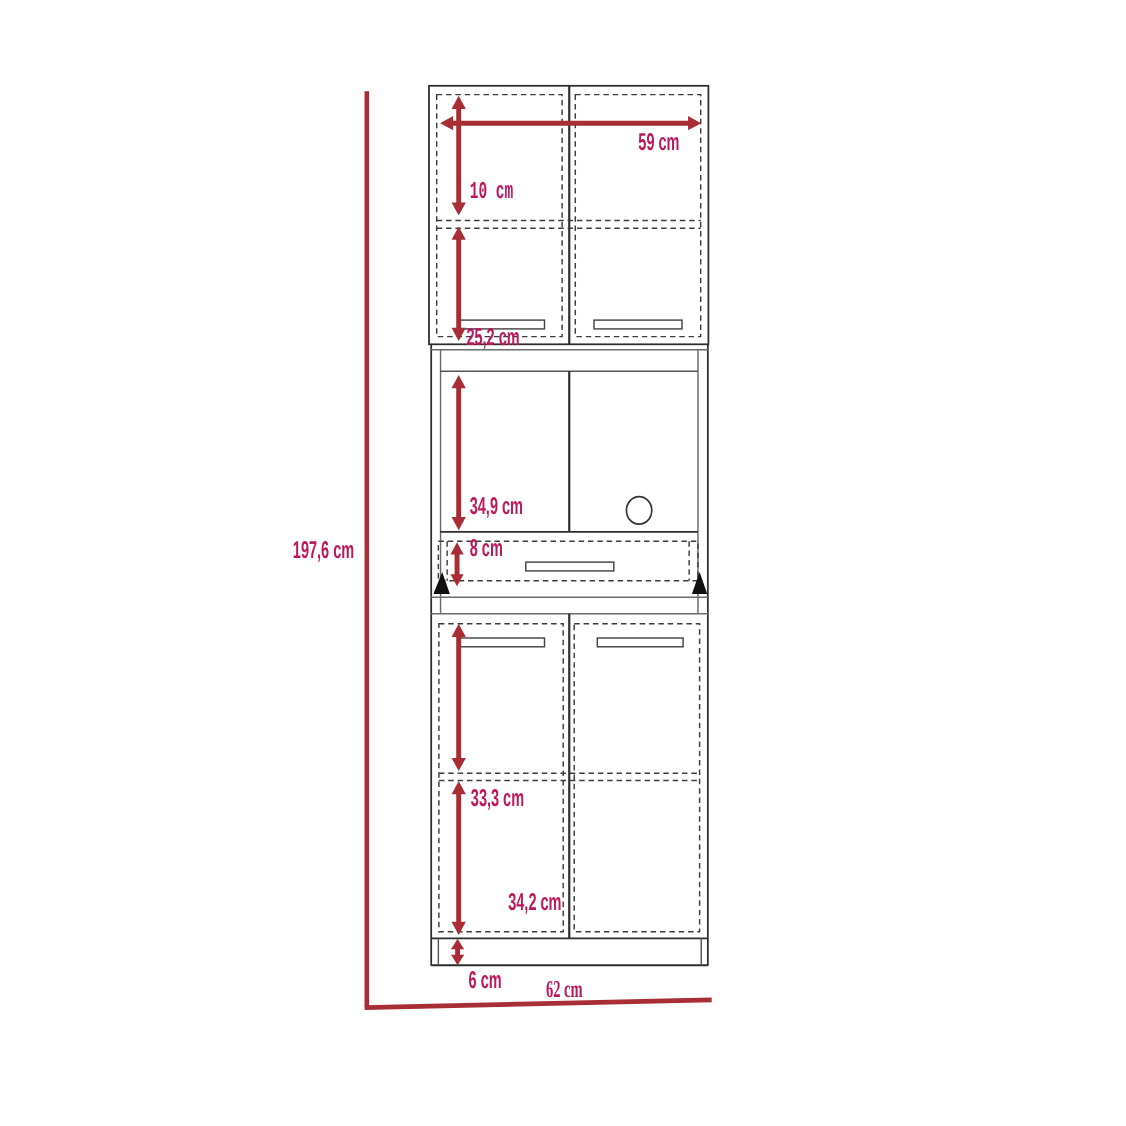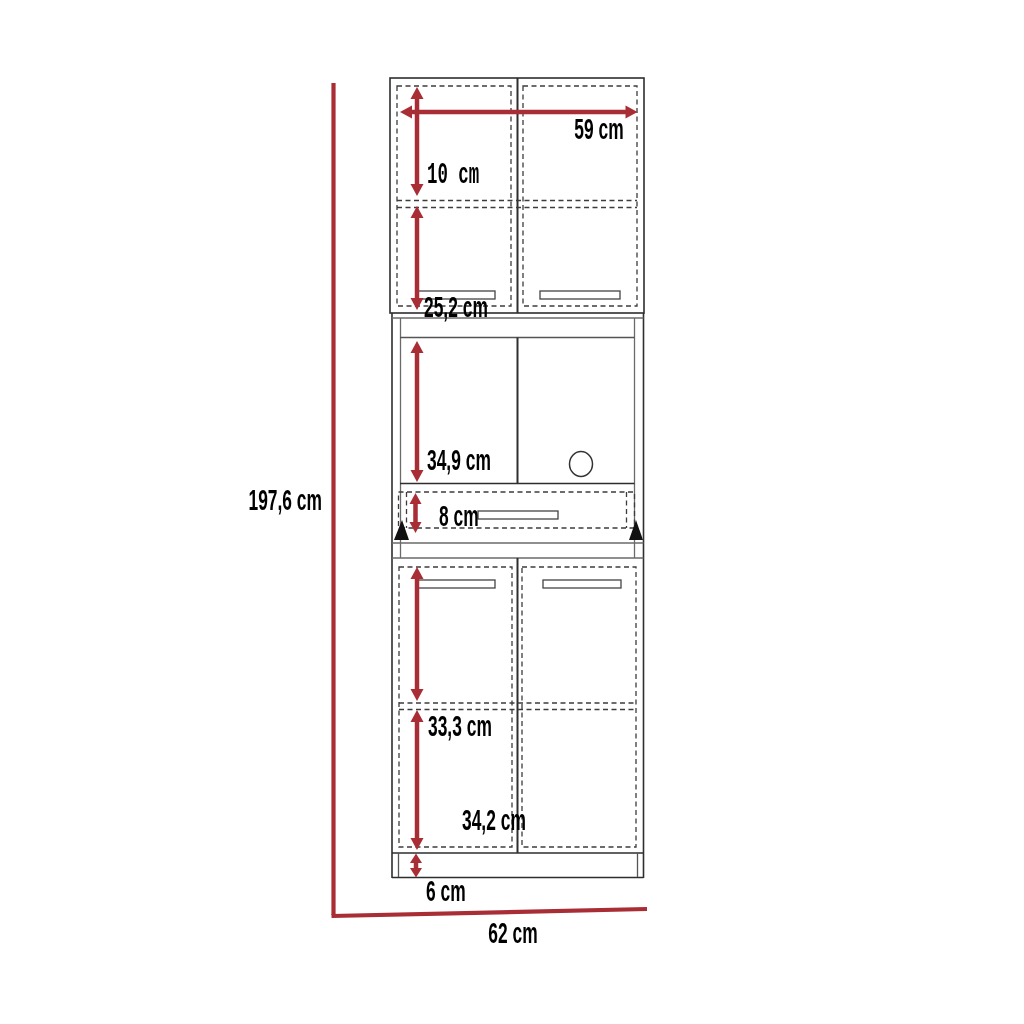--- a/index.html
+++ b/index.html
@@ -6,23 +6,23 @@
   #stage{
     position:relative;
     width:1024px;height:1024px;
     background:#ffffff;
     font-family:"Liberation Sans", sans-serif;
     overflow:hidden;
   }
   #drawing{position:absolute;left:0;top:0;}
   .dim{
     position:absolute;
-    color:#000000;
+    color:#be185d;
     font-weight:700;
-    font-size:29px;
+    font-size:22px;
     line-height:1;
     white-space:nowrap;
   }
   
   .anchor-left{transform:translateY(-50%);}
   .anchor-left .cond{display:inline-block;transform:scaleX(0.60);transform-origin:left center;}
   .anchor-center{transform:translate(-50%,-50%);}
   .anchor-center .cond{display:inline-block;transform:scaleX(0.60);transform-origin:center center;}
   .anchor-right{transform:translate(-100%,-50%);margin-top:20px;}
   .anchor-right .cond{display:inline-block;transform:scaleX(0.60);transform-origin:right center;}
@@ -150,41 +150,41 @@
         <polygon points="416,853.5 410,863 422,863" stroke="none"></polygon>
         <polygon points="416,877.5 410,868 422,868" stroke="none"></polygon>
       </g>
     </g>
   </svg>
 
   <span class="dim anchor-right" style="left:322px;top:480px;">
     <span class="cond">197,6 cm</span>
   </span>
 
-  <span class="dim anchor-center" style="left:513px;top:933px;">
+  <span class="dim anchor-center" style="left:513px;top:899px;font-family:Liberation Serif, serif;">
     <span class="cond">62 cm</span>
   </span>
 
   <span class="dim anchor-center" style="left:599px;top:129px;">
     <span class="cond">59 cm</span>
   </span>
 
   <span class="dim anchor-left" style="left:427px;top:175px;font-family:Liberation Mono, monospace;">
     <span class="cond">10 cm</span>
   </span>
 
   <span class="dim anchor-left" style="left:424px;top:279px;margin-top:28px;">
     <span class="cond">25,2 cm</span>
   </span>
 
   <span class="dim anchor-left" style="left:427px;top:460px;">
     <span class="cond">34,9 cm</span>
   </span>
 
-  <span class="dim anchor-left" style="left:427px;top:516px;margin-left:12px;">
+  <span class="dim anchor-left" style="left:427px;top:498px;">
     <span class="cond">8 cm</span>
   </span>
 
   <span class="dim anchor-left" style="left:428px;top:678px;margin-top:48px;">
     <span class="cond">33,3 cm</span>
   </span>
 
   <span class="dim anchor-left" style="left:428px;top:820px;margin-left:34px;">
     <span class="cond">34,2 cm</span>
   </span>

